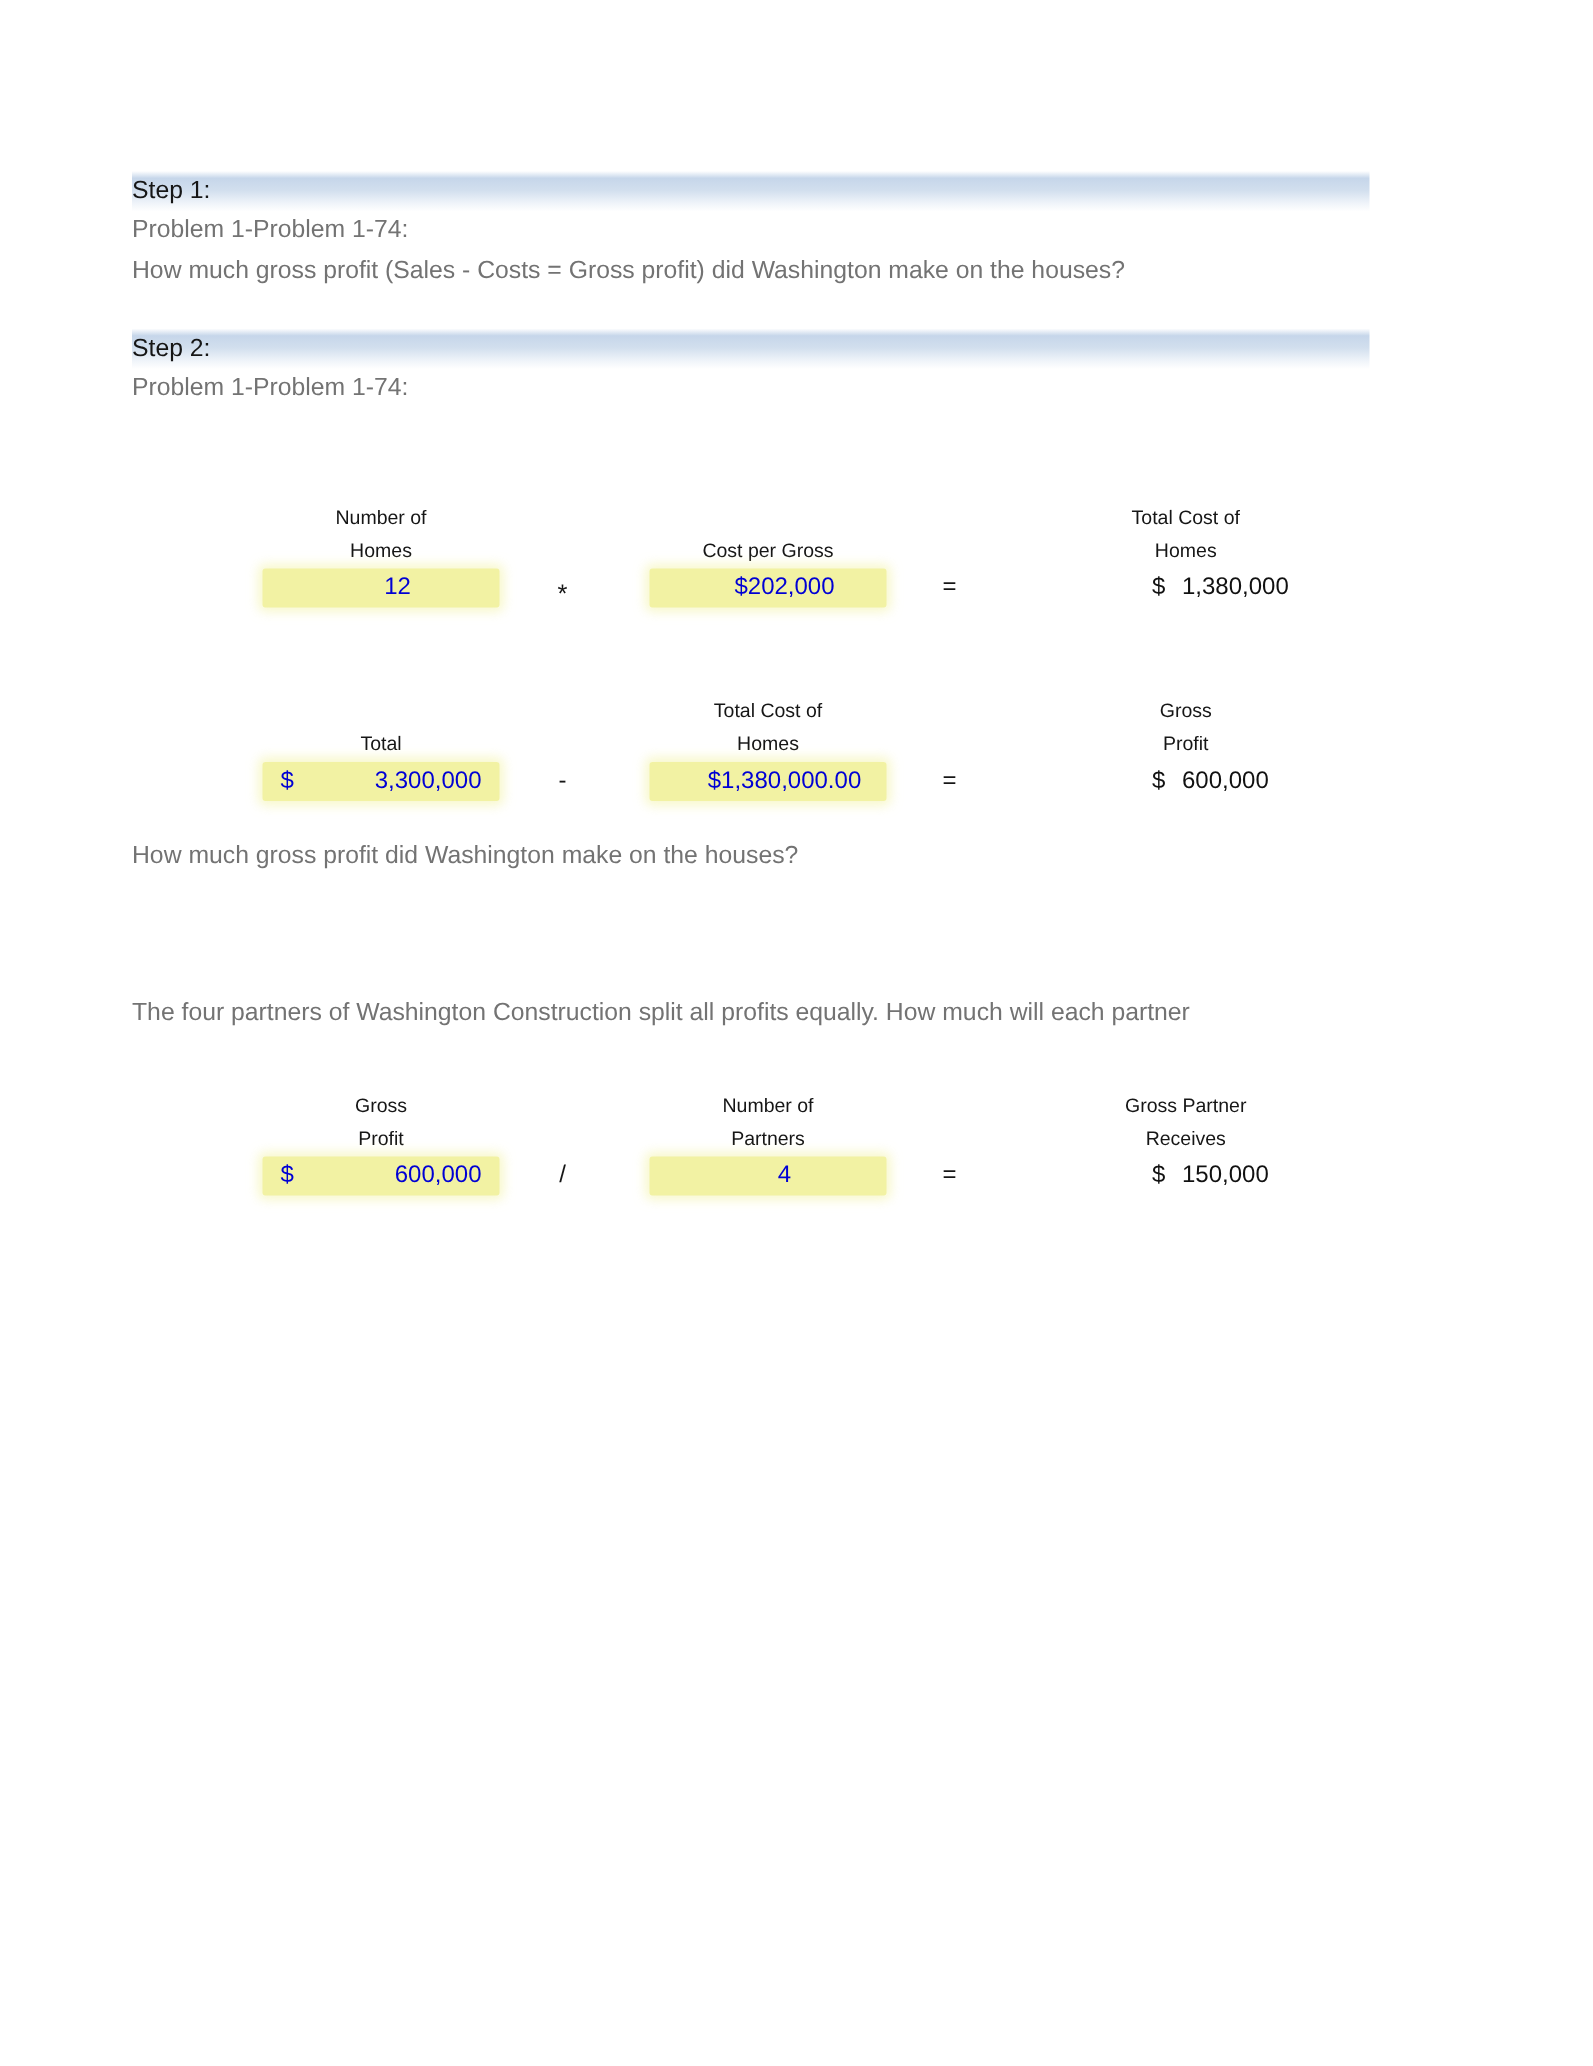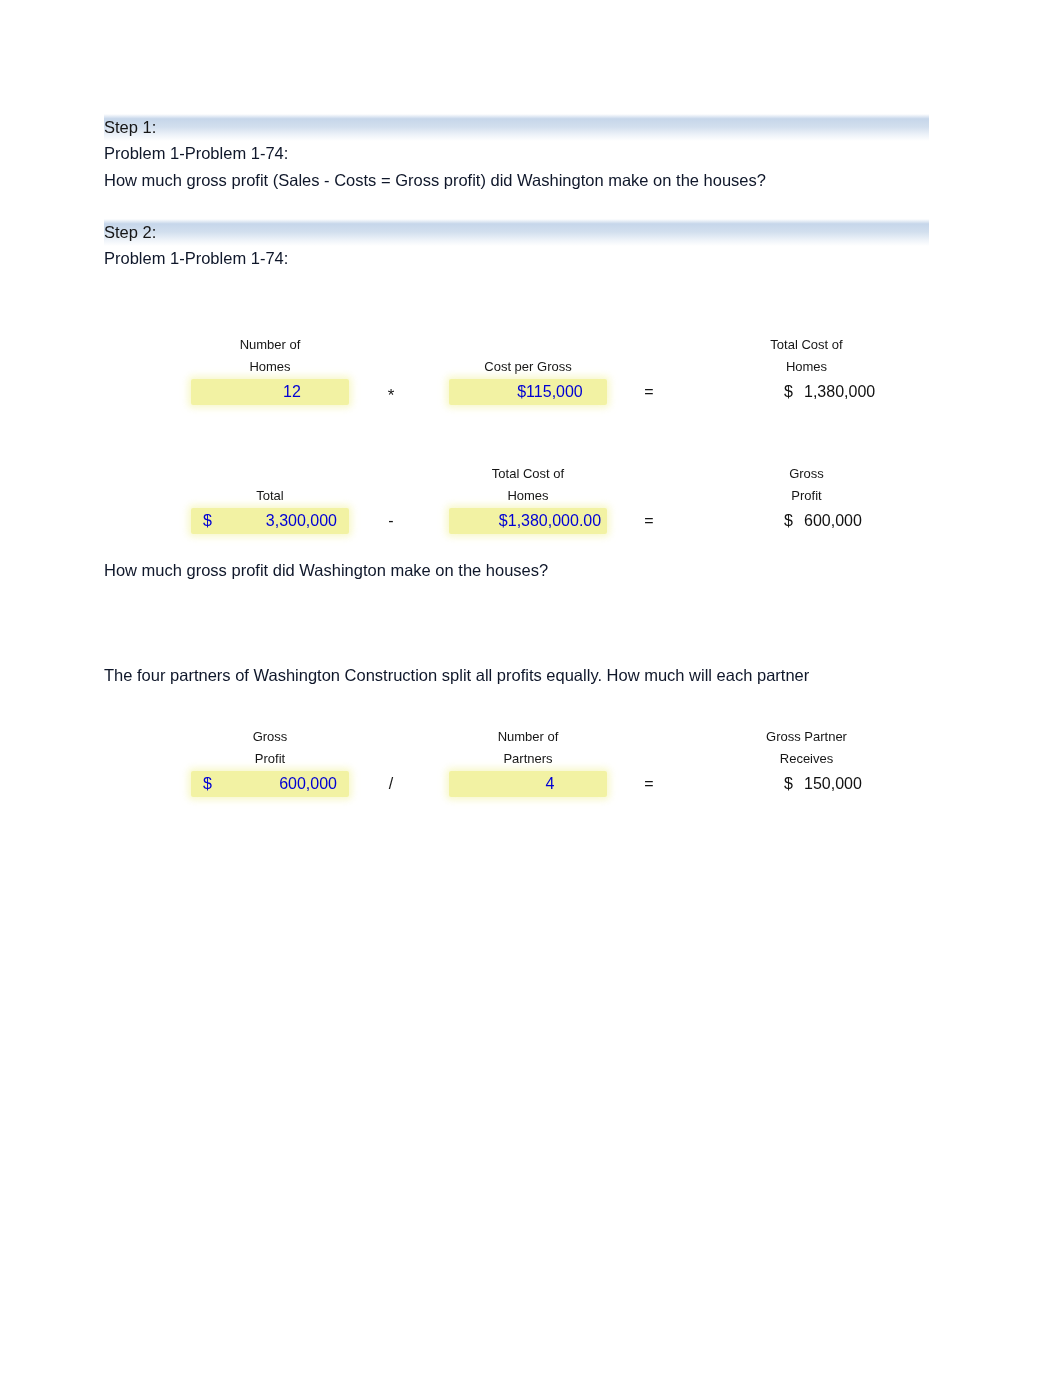--- a/index.html
+++ b/index.html
@@ -13,21 +13,20 @@
     background: #ffffff;
     font-family: "Liberation Sans", sans-serif;
     color: #000000;
     overflow: hidden;
   }
 
   .sheet {
     position: relative;
     width: 968px;
     height: 1377px;
-    margin-left: 16px;
   }
 
   
   .step-bar {
     position: absolute;
     left: 88px;
     width: 825px;
     height: 27px;
     background: linear-gradient(to bottom,
                 #ffffff 0%,
@@ -45,21 +44,21 @@
     color: #161616;
     white-space: nowrap;
   }
 
   
   .para {
     position: absolute;
     left: 88px;
     font-size: 16.5px;
     line-height: 21px;
-    color: #0f172a;
+    color: #737373;
     white-space: nowrap;
   }
 
   .centered-title {
     position: absolute;
     left: 88px;
     width: 825px;
     text-align: center;
     font-size: 16.5px;
     font-weight: bold;
@@ -147,21 +146,21 @@
   .cur {
     left: 12px;
   }
   
   .num-right {
     right: 12px;
     text-align: right;
   }
   
   .num-center {
-    left: 12px;
+    left: 1px;
     width: 100%;
     text-align: center;
     padding-left: 10px;
   }
 
   
   .res-cur  { left: 100px; }
   .res-num  { left: 120px; width: 112px; text-align: left; }
 
   .operator {
@@ -209,21 +208,21 @@
 
     <div class="col op-1">
       <div class="operator star">*</div>
     </div>
 
     <div class="col col-b">
       <div class="hdr hdr-l1"></div>
       <div class="hdr hdr-l2">Cost per Gross</div>
       <div class="valrow">
         <div class="cell-hl"></div>
-        <span class="cell-val v-blue num-center">$115,000</span>
+        <span class="cell-val v-blue num-center">$202,000</span>
       </div>
     </div>
 
     <div class="col op-2">
       <div class="operator">=</div>
     </div>
 
     <div class="col col-r">
       <div class="hdr hdr-l1">Total Cost of</div>
       <div class="hdr hdr-l2">Homes</div>

